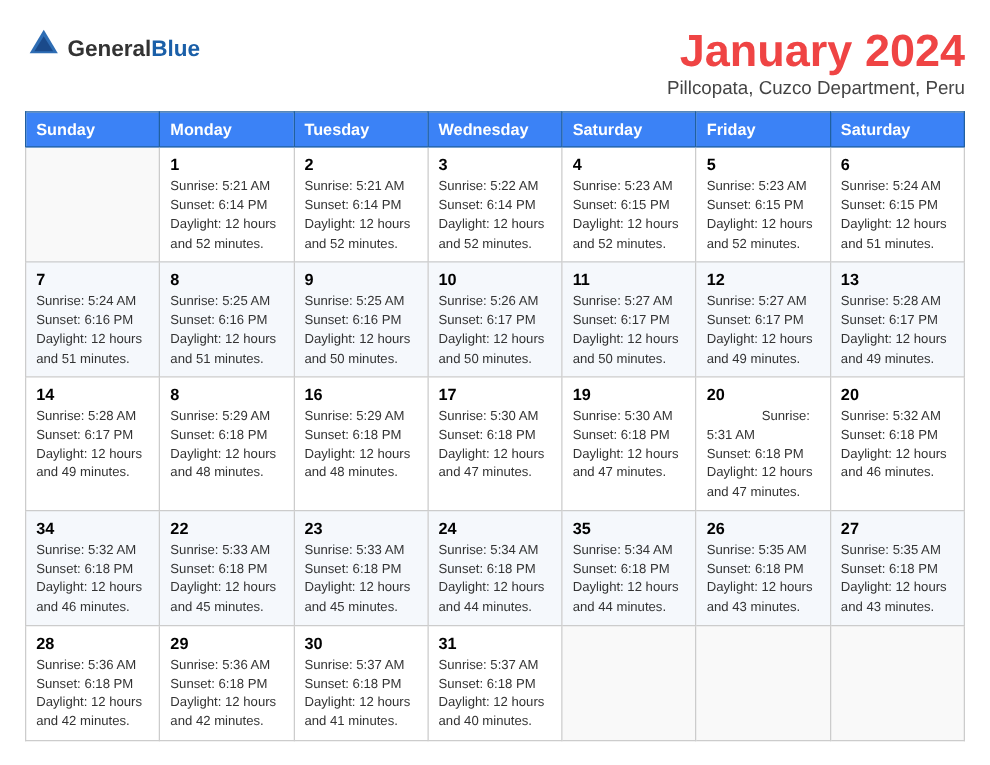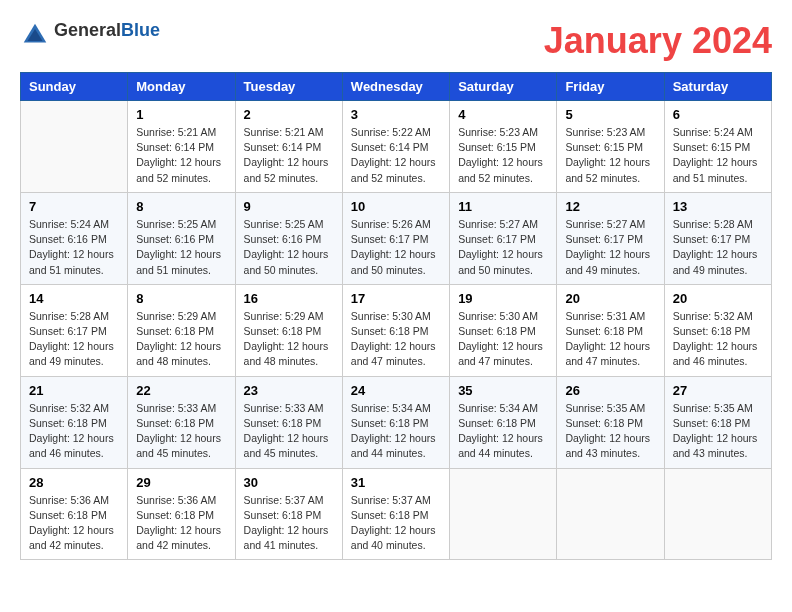--- a/index.html
+++ b/index.html
@@ -11,21 +11,21 @@
       padding: 20px;
     }
     .header-area {
       display: flex;
       justify-content: space-between;
       align-items: flex-start;
       margin-bottom: 10px;
     }
     .logo {
       display: flex;
-      align-items: flex-start;
+      align-items: flex-end;
       gap: 4px;
     }
     .logo-text-general {
       font-size: 18px;
       font-weight: bold;
       color: #333;
     }
     .logo-text-blue {
       font-size: 18px;
       font-weight: bold;
@@ -46,21 +46,21 @@
     .location-title {
       font-size: 15px;
       color: #444;
     }
     table {
       width: 100%;
       border-collapse: collapse;
       font-size: 11px;
     }
     thead tr th {
-      background-color: #1d4ed8;
+      background-color: #3b82f6;
       color: #fff;
       padding: 6px 8px;
       text-align: left;
       font-size: 13px;
       font-weight: bold;
       border: 1px solid #2060a0;
     }
     tbody tr td {
       border: 1px solid #ccc;
       padding: 6px 8px;
@@ -95,20 +95,21 @@
     <svg class="logo-icon" viewBox="0 0 40 40">
       <polygon points="20,5 35,30 5,30" fill="#2e6db4"></polygon>
       <polygon points="20,12 30,28 10,28" fill="#1a4a8a"></polygon>
     </svg>
     <div>
       <span class="logo-text-general">General</span><span class="logo-text-blue">Blue</span>
     </div>
   </div>
   <div class="title-area">
     <div class="month-title">January 2024</div>
+    <div class="location-title">Pillcopata, Cuzco Department, Peru</div>
   </div>
 </div>
 
 <table>
   <thead>
     <tr>
     <th>Sunday</th>
         <th>Monday</th>
         <th>Tuesday</th>
         <th>Wednesday</th>
@@ -171,29 +172,29 @@
 Daylight: 12 hours and 48 minutes.</span></td>
         <td><span class="day-number">16</span><span class="day-info" style="white-space: pre-line;">Sunrise: 5:29 AM
 Sunset: 6:18 PM
 Daylight: 12 hours and 48 minutes.</span></td>
         <td><span class="day-number">17</span><span class="day-info" style="white-space: pre-line;">Sunrise: 5:30 AM
 Sunset: 6:18 PM
 Daylight: 12 hours and 47 minutes.</span></td>
         <td><span class="day-number">19</span><span class="day-info" style="white-space: pre-line;">Sunrise: 5:30 AM
 Sunset: 6:18 PM
 Daylight: 12 hours and 47 minutes.</span></td>
-        <td><span class="day-number">20</span><span class="day-info" style="white-space: pre-line;">Sunrise: 5:31 AM
+        <td><span class="day-number">20</span><span class="day-info" style="white-space: pre-line; margin-left: 44px;">Sunrise: 5:31 AM
 Sunset: 6:18 PM
 Daylight: 12 hours and 47 minutes.</span></td>
         <td><span class="day-number">20</span><span class="day-info" style="white-space: pre-line;">Sunrise: 5:32 AM
 Sunset: 6:18 PM
 Daylight: 12 hours and 46 minutes.</span></td>
       </tr>
       <tr>
-        <td><span class="day-number">21</span><span class="day-info" style="white-space: pre-line;">Sunrise: 5:32 AM
+        <td><span class="day-number">34</span><span class="day-info" style="white-space: pre-line;">Sunrise: 5:32 AM
 Sunset: 6:18 PM
 Daylight: 12 hours and 46 minutes.</span></td>
         <td><span class="day-number">22</span><span class="day-info" style="white-space: pre-line;">Sunrise: 5:33 AM
 Sunset: 6:18 PM
 Daylight: 12 hours and 45 minutes.</span></td>
         <td><span class="day-number">23</span><span class="day-info" style="white-space: pre-line;">Sunrise: 5:33 AM
 Sunset: 6:18 PM
 Daylight: 12 hours and 45 minutes.</span></td>
         <td><span class="day-number">24</span><span class="day-info" style="white-space: pre-line;">Sunrise: 5:34 AM
 Sunset: 6:18 PM

